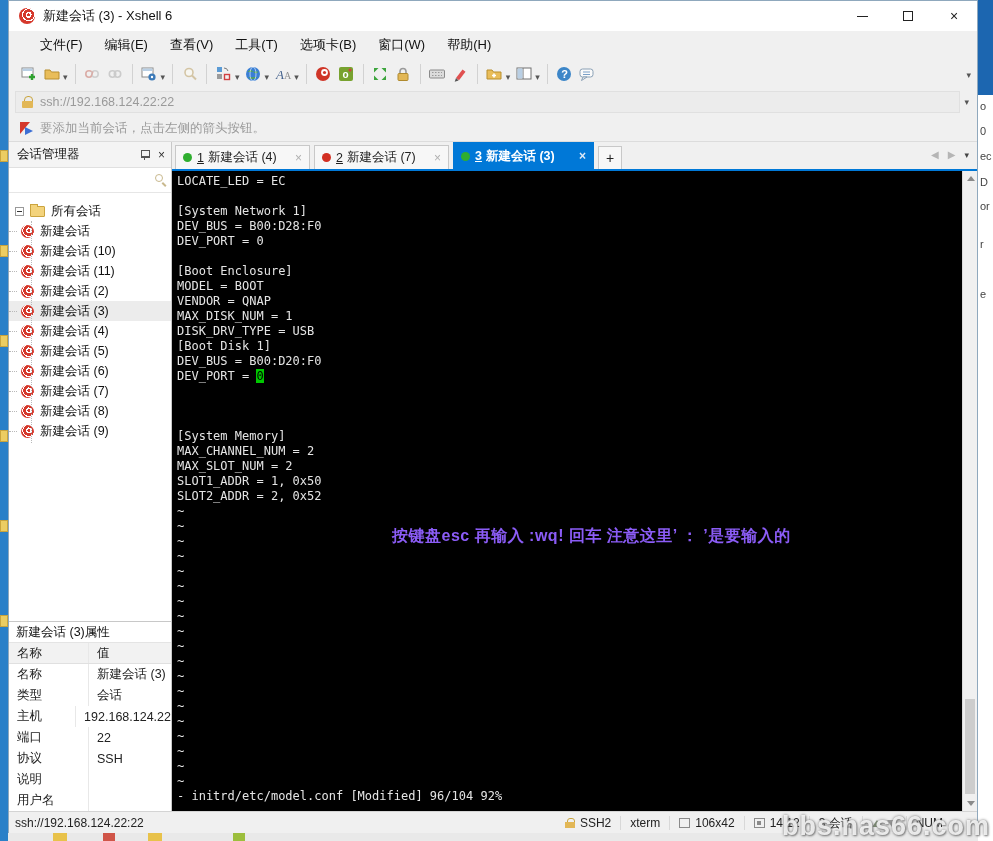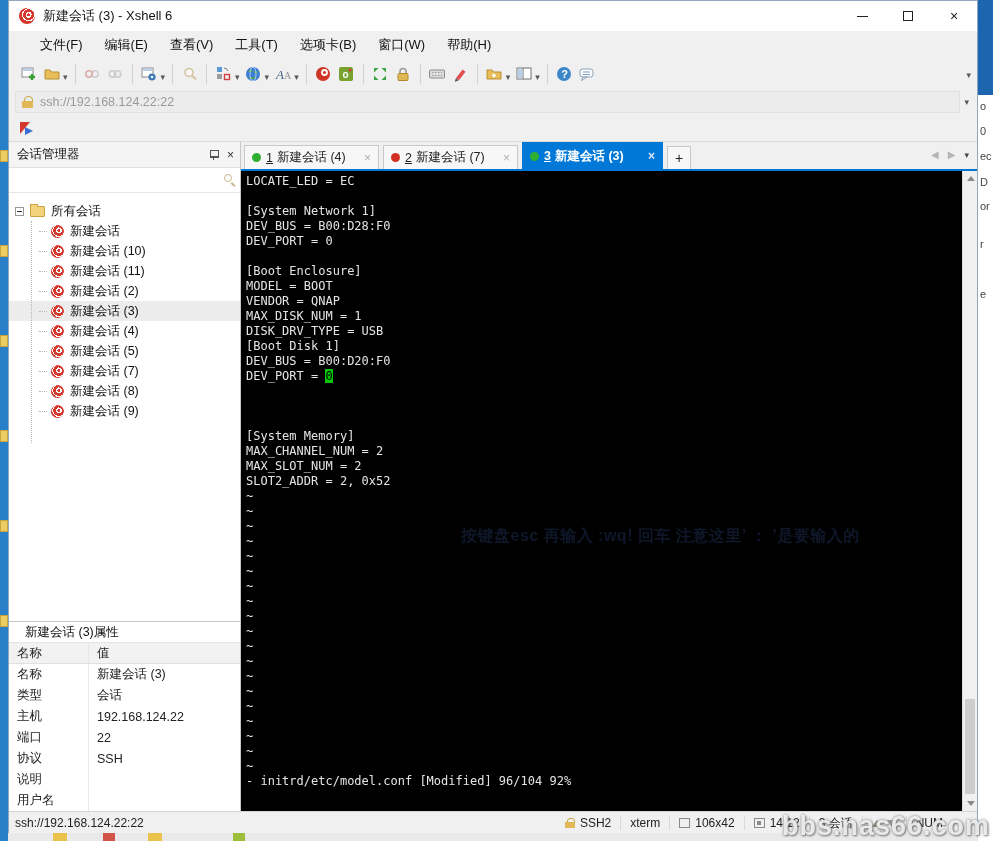--- a/index.html
+++ b/index.html
@@ -43,47 +43,47 @@
   .addr-caret { font-size:9px; color:#555; padding:0 4px; }
 
   .noticebar { height:27px; background:#f0f0f0; border-bottom:1px solid #dcdcdc; display:flex; align-items:center; padding-left:10px; color:#9a9a9a; font-size:12.5px; }
   .flag-ic { width:14px; height:14px; position:relative; margin-right:7px; }
   .flag-ic::before { content:""; position:absolute; left:1px; top:1px; width:0; height:0; border-top:6px solid #d5382c; border-bottom:6px solid transparent; border-left:5px solid #d5382c; border-right:5px solid transparent; }
   .flag-ic::after { content:""; position:absolute; right:0; bottom:0; width:0; height:0; border-left:8px solid #3c6fd5; border-top:4px solid transparent; border-bottom:4px solid transparent; }
 
   .main { display:flex; height:669px; }
 
   
-  .left-panel { width:232px; background:#fff; border-right:1px solid #c8c8c8; position:relative; }
+  .left-panel { width:163px; background:#fff; border-right:1px solid #c8c8c8; position:relative; }
   .sm-header { height:26px; background:#f4f4f4; border-bottom:1px solid #e0e0e0; display:flex; align-items:center; padding:0 6px 0 8px; font-size:12.5px; color:#111; }
   .sm-tools { margin-left:auto; display:flex; align-items:center; gap:8px; color:#444; }
   .pin-ic { width:10px; height:11px; position:relative; }
   .pin-ic::before { content:""; position:absolute; left:1px; top:1px; width:7px; height:5px; border:1.5px solid #555; border-bottom:2.5px solid #555; }
   .pin-ic::after { content:""; position:absolute; left:4px; top:7px; width:1.5px; height:4px; background:#555; }
   .x-ic { font-size:12px; color:#333; line-height:1; }
   .sm-search { height:25px; border-bottom:1px solid #e6e6e6; position:relative; background:#fff; }
   .mag-ic { position:absolute; right:8px; top:6px; width:8px; height:8px; border:1.5px solid #c9b98e; border-radius:50%; }
   .mag-ic::after { content:""; position:absolute; left:7px; top:7px; width:5px; height:1.5px; background:#c9b98e; transform:rotate(45deg); transform-origin:0 0; }
 
   .tree { padding-top:8px; font-size:12.5px; color:#111; position:relative; }
   .tree-guide { position:absolute; left:22px; top:28px; height:222px; border-left:1px dotted #b8b8b8; }
   .tree-row { height:20px; display:flex; align-items:center; }
   .tree-root { padding-left:6px; }
   .expand-box { width:9px; height:9px; border:1px solid #999; background:#fff; position:relative; margin-right:6px; }
   .expand-box::before { content:""; position:absolute; left:1px; top:3px; width:5px; height:1px; background:#333; }
   .folder-ic { width:15px; height:11px; background:#f3d37c; border:1px solid #cba43e; border-radius:1px; position:relative; margin-right:6px; }
   .folder-ic::before { content:""; position:absolute; top:-3px; left:-1px; width:6px; height:2px; background:#f3d37c; border:1px solid #cba43e; border-bottom:none; }
-  .tree-row.sess { padding-left:30px; }
+  .tree-row.sess { }
   .tree-row.sess::before { content:""; width:8px; border-top:1px dotted #b8b8b8; margin-right:2px; }
   .tree-row.sess.sel { background:#ececec; }
   .shell-ic { width:13px; height:13px; border-radius:50%; flex:0 0 13px; margin:0 6px 0 2px;
     background:radial-gradient(circle at 60% 42%, #d5382c 0 1.5px, #fff 1.5px 3px, #d5382c 3px 5.5px, #fff 5.5px 6.5px, #d5382c 6.5px); }
 
   .props { position:absolute; left:0; right:0; bottom:0; background:#fff; }
-  .props-title { height:22px; border-top:1px solid #c8c8c8; border-bottom:1px solid #e4e4e4; display:flex; align-items:center; padding-left:16px; font-size:12.5px; color:#111; }
+  .props-title { height:22px; border-top:1px solid #c8c8c8; border-bottom:1px solid #e4e4e4; display:flex; align-items:center; padding-left:7px; font-size:12.5px; color:#111; }
   .props-hrow { display:flex; height:21px; background:#f2f2f2; border-bottom:1px solid #e0e0e0; align-items:center; font-size:12.5px; }
   .props-row { display:flex; height:21px; align-items:center; font-size:12.5px; }
   .pc1 { width:80px; padding-left:8px; border-right:1px solid #e8e8e8; height:100%; display:flex; align-items:center; }
   .pc2 { flex:1; padding-left:8px; }
 
   
   .term-area { flex:1; position:relative; background:#f0f0f0; }
   .tabbar { height:27px; display:flex; align-items:flex-end; padding-left:3px; position:relative; }
   .tab { height:24px; display:flex; align-items:center; background:#f7f7f7; border:1px solid #c8c8c8; border-bottom:none; margin-right:4px; padding:0 7px; font-size:12.5px; width:135px; color:#222; }
   .tab.active { height:27px; background:#0078d7; border-color:#0078d7; color:#fff; font-weight:bold; width:141px; }
@@ -324,20 +324,21 @@
   <div class="addressbar">
     <div class="addr-box">
       <span class="lock-mini"></span>
       <span>ssh://192.168.124.22:22</span>
     </div>
     <span class="addr-caret">▾</span>
   </div>
 
   <div class="noticebar">
     <span class="flag-ic"></span>
+    <span>要添加当前会话，点击左侧的箭头按钮。</span>
   </div>
 
   <div class="main">
     <div class="left-panel">
       <div class="sm-header">
         <span>会话管理器</span>
         <span class="sm-tools">
           <span class="pin-ic"></span>
           <span class="x-ic">×</span>
         </span>
@@ -373,20 +374,24 @@
               <span class="shell-ic"></span>
               <span>新建会话 (3)</span>
             </div>
             <div class="tree-row sess">
               <span class="shell-ic"></span>
               <span>新建会话 (4)</span>
             </div>
             <div class="tree-row sess">
               <span class="shell-ic"></span>
               <span>新建会话 (5)</span>
+            </div>
+            <div class="tree-row sess">
+              <span class="shell-ic"></span>
+              <span>新建会话 (6)</span>
             </div>
             <div class="tree-row sess">
               <span class="shell-ic"></span>
               <span>新建会话 (7)</span>
             </div>
             <div class="tree-row sess">
               <span class="shell-ic"></span>
               <span>新建会话 (8)</span>
             </div>
             <div class="tree-row sess">
@@ -480,20 +485,21 @@
           <div class="tline">DISK_DRV_TYPE = USB</div>
           <div class="tline">[Boot Disk 1]</div>
           <div class="tline">DEV_BUS = B00:D20:F0</div>
           <div class="tline">DEV_PORT = <span class="tcursor">0</span></div>
           <div class="tline"></div>
           <div class="tline"></div>
           <div class="tline"></div>
           <div class="tline">[System Memory]</div>
           <div class="tline">MAX_CHANNEL_NUM = 2</div>
           <div class="tline">MAX_SLOT_NUM = 2</div>
+          <div class="tline">SLOT1_ADDR = 1, 0x50</div>
           <div class="tline">SLOT2_ADDR = 2, 0x52</div>
           <div class="tline">~</div>
           <div class="tline">~</div>
           <div class="tline">~</div>
           <div class="tline">~</div>
           <div class="tline">~</div>
           <div class="tline">~</div>
           <div class="tline">~</div>
           <div class="tline">~</div>
           <div class="tline">~</div>
@@ -502,21 +508,21 @@
           <div class="tline">~</div>
           <div class="tline">~</div>
           <div class="tline">~</div>
           <div class="tline">~</div>
           <div class="tline">~</div>
           <div class="tline">~</div>
           <div class="tline">~</div>
           <div class="tline">~</div>
           <div class="tline">- initrd/etc/model.conf [Modified] 96/104 92%</div>
         </div>
-      <div class="annotation" style="color: #0f172a;">按键盘esc 再输入 :wq! 回车 注意这里’ ： ’是要输入的</div>
+      <div class="annotation" style="color: #8b5cf6;">按键盘esc 再输入 :wq! 回车 注意这里’ ： ’是要输入的</div>
 
       <div class="vscroll">
         <span class="sb-up">
             <span class="tri-up"></span>
           </span>
         <span class="sb-thumb"></span>
         <span class="sb-down">
             <span class="tri-down"></span>
           </span>
       </div>

